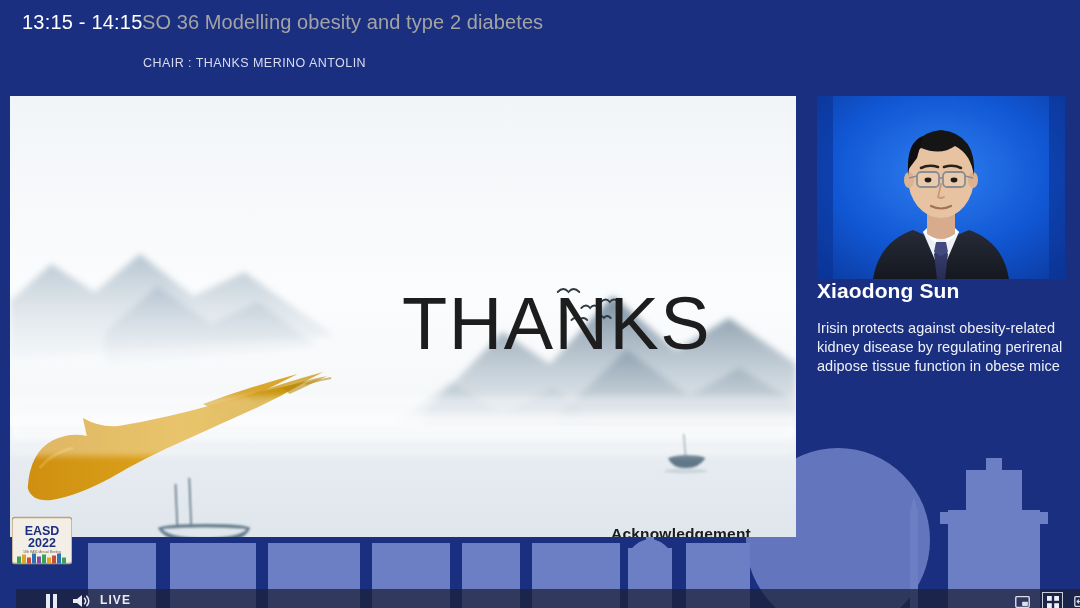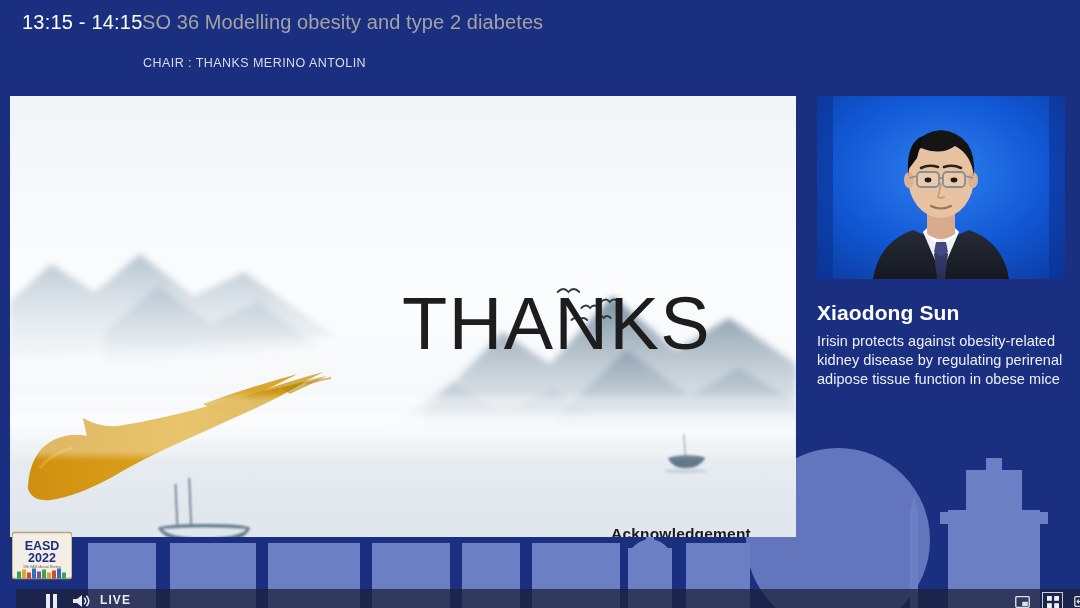--- a/index.html
+++ b/index.html
@@ -44,35 +44,35 @@
     position:absolute; left:601px; top:429px;
     font-size:15.5px; font-weight:bold; color:#1b1b1b;
     letter-spacing:.2px; white-space:nowrap;
   }
 
   
   #speaker-panel { position:absolute; left:817px; top:96px; width:248px; z-index:6; }
   #speaker-photo { position:relative; width:248px; height:183px; overflow:hidden; }
   #speaker-photo svg { display:block; width:100%; height:100%; }
   #speaker-name {
-    margin-top:22px; font-size:21px; font-weight:bold; color:#ffffff;
+    font-size:21px; font-weight:bold; color:#ffffff;
     letter-spacing:.1px; line-height:1.15;
   }
   #speaker-talk {
-    margin-top:7px; font-size:14.5px; color:#eef0f8;
+    margin-top:16px; font-size:14.5px; color:#eef0f8;
     line-height:1.32; letter-spacing:.05px;
   }
 
   
   #player-bar {
     position:absolute; left:16px; bottom:0; width:1080px; height:19px;
     background:rgba(28,34,58,.74); z-index:8;
   }
   #event-logo {
-    position:absolute; left:12px; bottom:22px; width:60px; height:61px; z-index:9;
+    position:absolute; left:12px; bottom:37px; width:60px; height:61px; z-index:9;
   }
   #event-logo svg { display:block; width:100%; height:100%; }
 
   .ctl { position:absolute; cursor:pointer; }
   #btn-pause { left:30px; top:5px; width:13px; height:14px; }
   #btn-pause i {
     position:absolute; top:0; width:4px; height:14px; background:#e9eaf2; display:block;
   }
   #btn-pause i:nth-child(1){ left:0; }
   #btn-pause i:nth-child(2){ left:7px; }

